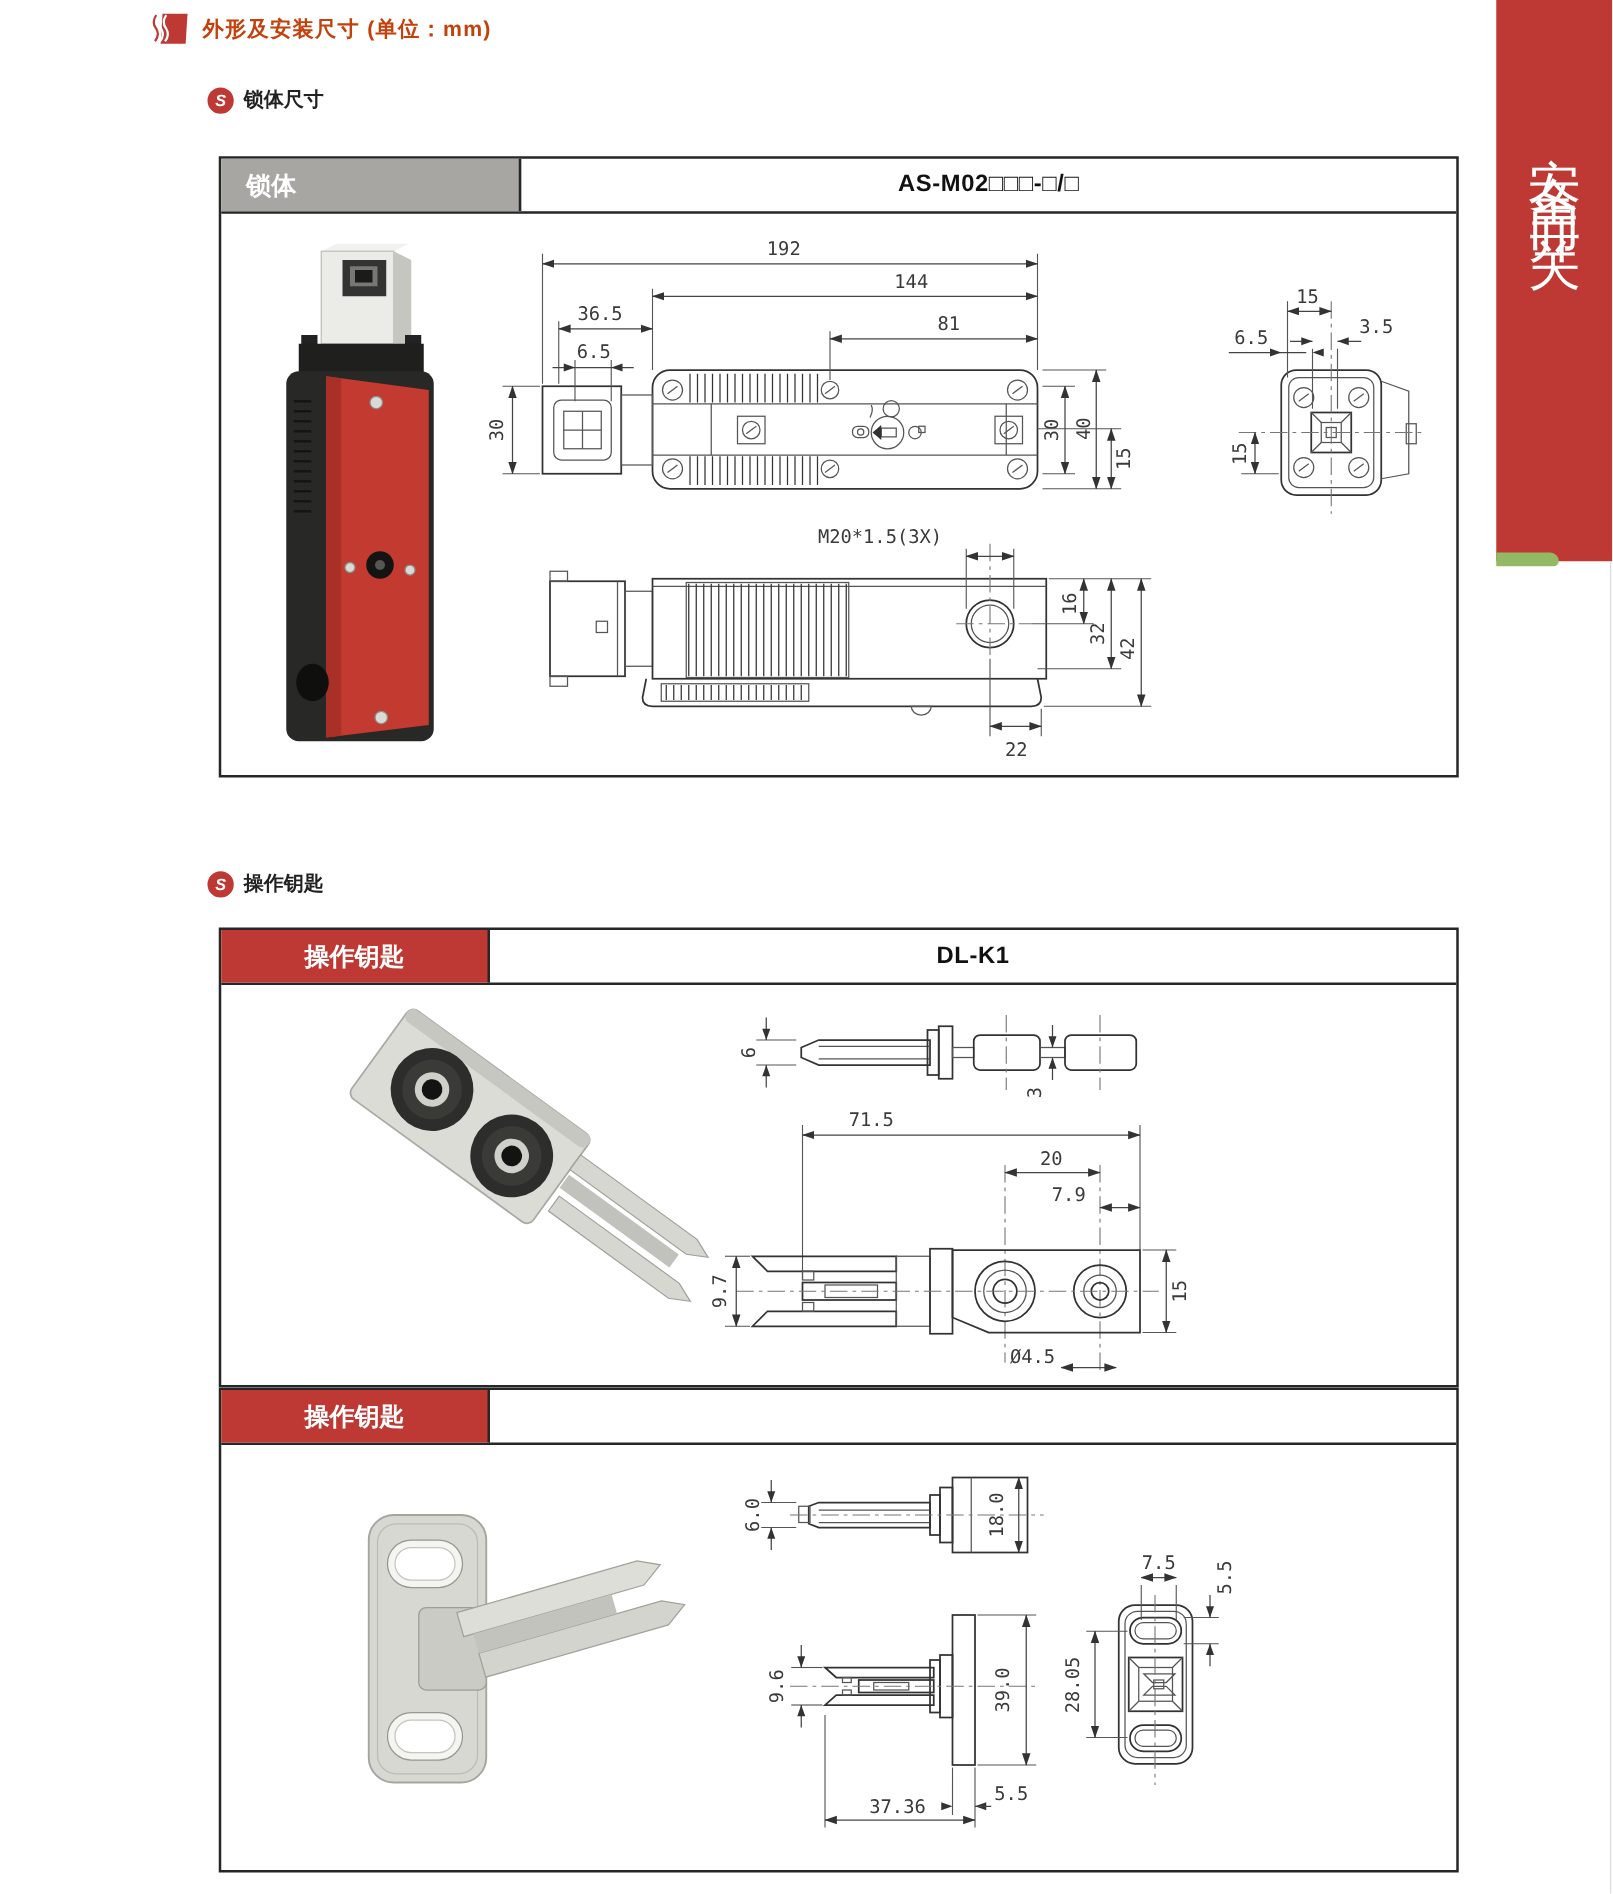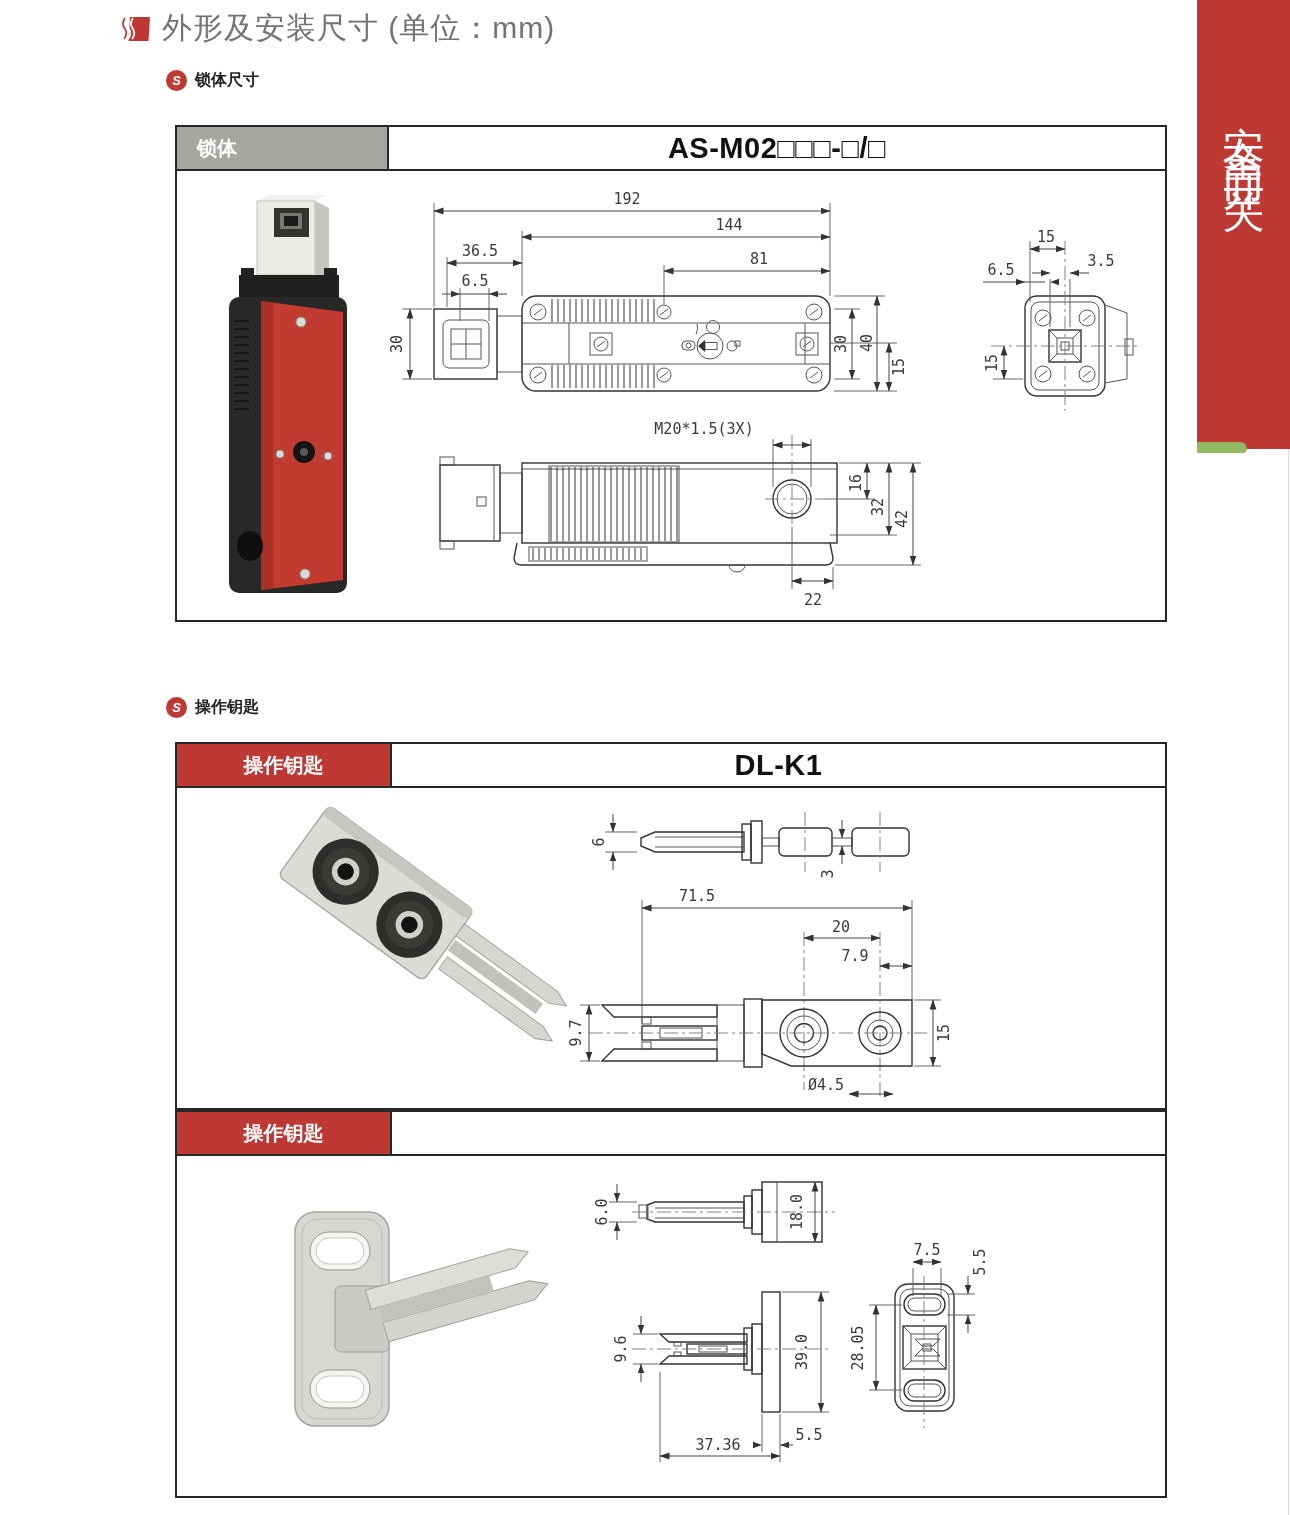--- a/index.html
+++ b/index.html
@@ -1,30 +1,30 @@
 <!DOCTYPE html>
 <html><head>
 <meta charset="utf-8">
 <style>
   html,body{margin:0;padding:0;background:#fff;}
   .page{position:relative;width:1290px;height:1515px;background:#ffffff;font-family:"Liberation Sans",sans-serif;overflow:hidden;}
 
   .doc-header{position:absolute;left:120px;top:8px;display:flex;align-items:center;gap:10px;}
-  .doc-title{font-size:30px;font-weight:normal;color:#737373;letter-spacing:1px;}
+  .doc-title{font-size:17px;font-weight:bold;color:#c2410c;letter-spacing:1px;}
 
   .section-label{position:absolute;left:166px;display:flex;align-items:center;gap:8px;}
   .s-badge{width:21px;height:21px;border-radius:50%;background:#BE3934;color:#fff;font-weight:bold;font-style:italic;font-size:13px;display:flex;align-items:center;justify-content:center;}
   .section-text{font-size:16px;font-weight:bold;color:#222;}
 
   .panel{position:absolute;left:175px;width:992px;border:2.5px solid #262626;background:#fff;box-sizing:border-box;}
   .panel-header{display:flex;height:42px;border-bottom:2.5px solid #262626;}
   .ph-left{display:flex;align-items:center;box-sizing:border-box;border-right:2.5px solid #262626;font-size:20px;font-weight:bold;color:#fff;}
-  .ph-left.gray{width:212px;background:#A8A6A3;padding-left:20px;}
+  .ph-left.gray{width:240px;background:#A8A6A3;padding-left:20px;}
   .ph-left.red{width:215px;background:#BE3934;justify-content:center;}
-  .ph-right{flex:1;display:flex;align-items:center;justify-content:center;font-size:29px;font-weight:bold;color:#111;letter-spacing:.5px;}
+  .ph-right{flex:1;display:flex;align-items:center;justify-content:center;font-size:19px;font-weight:bold;color:#111;letter-spacing:.5px;}
   .panel-body{position:relative;}
 
   .sidebar{position:absolute;left:1197px;top:0;width:93px;height:449px;background:#BE3934;}
   .sidebar-text{position:absolute;top:92px;left:50%;transform:translateX(-50%);writing-mode:vertical-rl;text-orientation:upright;color:#fff;font-size:42px;letter-spacing:16px;font-weight:500;white-space:nowrap;}
   .green-tab{position:absolute;left:1197px;top:442px;width:50px;height:11px;background:#94B964;border-radius:0 10px 6px 0;}
   .edge-line{position:absolute;left:1288px;top:449px;width:1px;height:1066px;background:#dcdcdc;}
 
   svg text{font-family:"DejaVu Sans Mono","DejaVu Sans",monospace;font-size:15px;fill:#3a3a3a;}
   .ol{fill:none;stroke:#333;stroke-width:1.4;}
   .ol2{fill:none;stroke:#555;stroke-width:1;}

